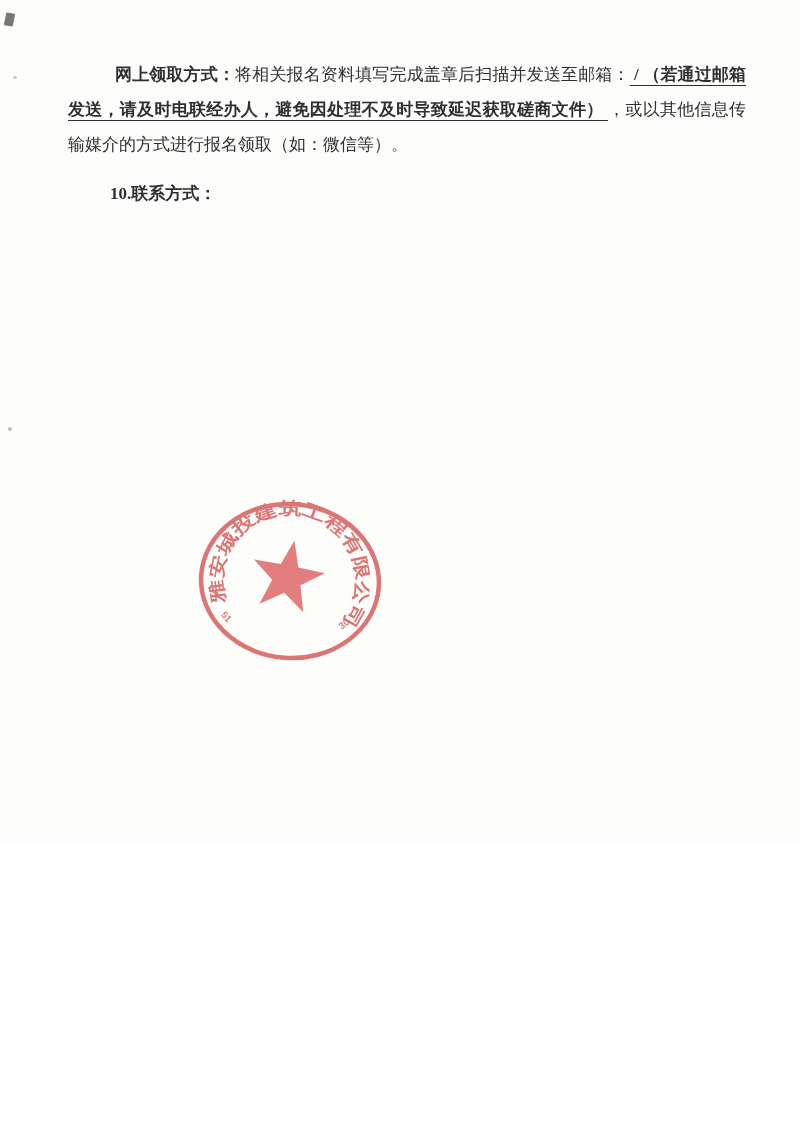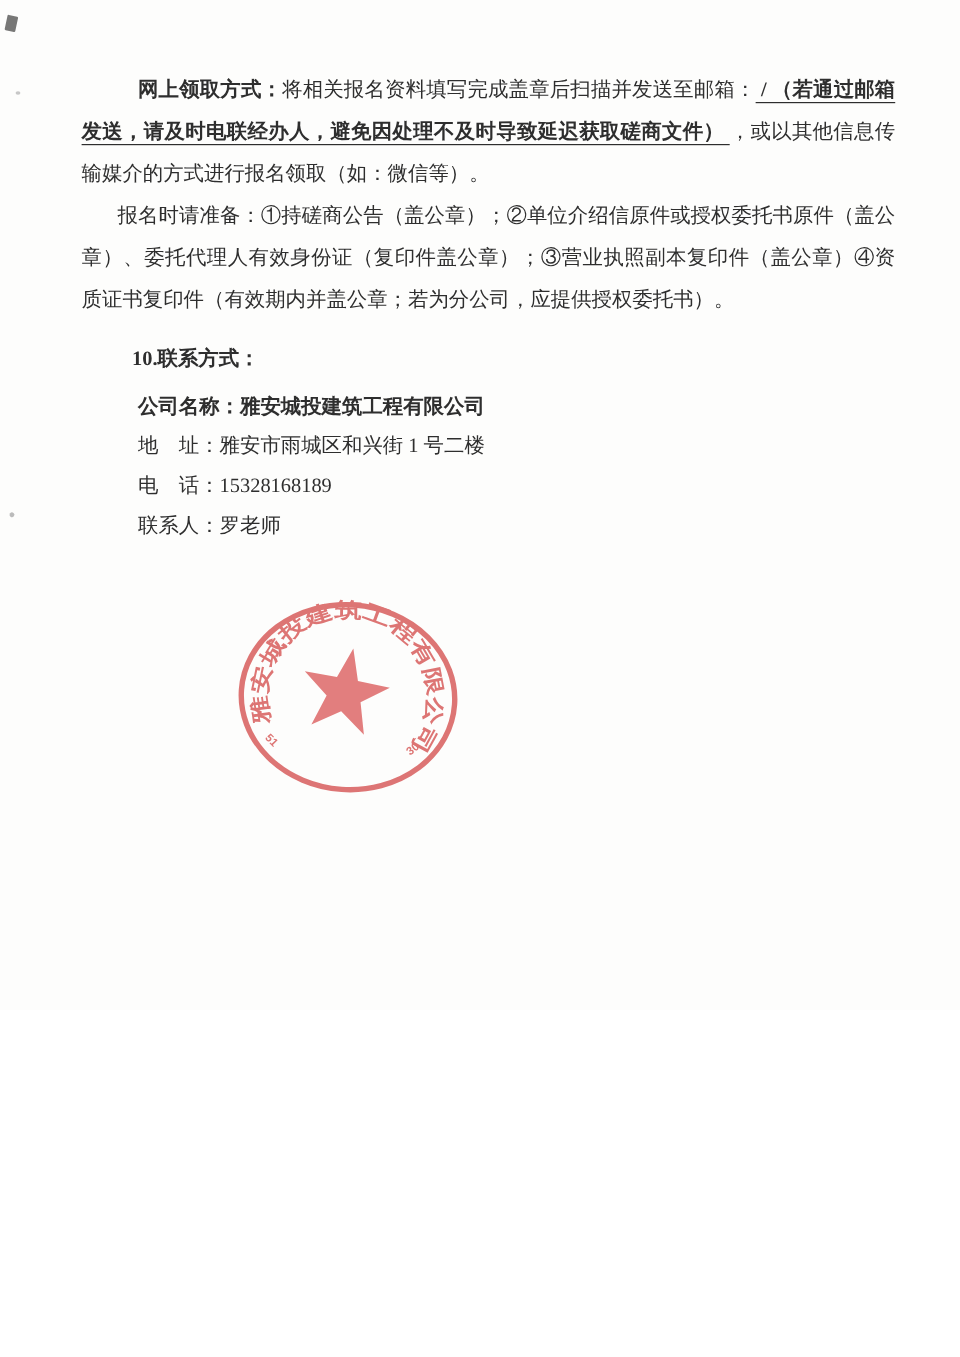--- a/index.html
+++ b/index.html
@@ -72,31 +72,24 @@
 
   <div class="content">
 
     <p class="para ind47"><span class="b">网上领取方式：</span><span>将相关报名资料填写完成盖章后扫描并发送至邮箱：</span><span class="b u">&nbsp;/&nbsp;（若通过邮箱发送，请及时电联经办人，避免因处理不及时导致延迟获取磋商文件）&nbsp;</span><span>，或以其他信息传输媒介的方式进行报名领取（如：微信等）。</span></p>
 
 
 
 
 
 
-    <p class="para ind30">报名时请准备：①持磋商公告（盖公章）；②单位介绍信原件或授权委托书原件（盖公章）、委托代理人有效身份证（复印件盖公章）；③营业执照副本复印件（盖公章）④资质证书复印件（有效期内并盖公章；若为分公司，应提供授权委托书）。</p>
 
 
     <p class="para ind42 b mt6">10.联系方式：</p>
 
-    <div class="contact-block">
-      <div class="contact-line b">公司名称：雅安城投建筑工程有限公司</div>
-      <div class="contact-line">地　址：雅安市雨城区和兴街 1 号二楼</div>
-      <div class="contact-line">电　话：15328168189</div>
-      <div class="contact-line">联系人：罗老师</div>
-    </div>
 
   </div>
 
   <svg class="seal" viewBox="0 0 194 170">
     <g transform="rotate(4 97 83)" opacity="0.78">
       <ellipse cx="97" cy="83" rx="89" ry="77" fill="none" stroke="#d6504f" stroke-width="4.5"></ellipse>
       <path id="sealNameArc" d="M 34.2 108.2 A 67 67 0 1 1 152.3 120.2" fill="none"></path>
       <text font-family="Liberation Sans, DejaVu Sans, sans-serif" font-size="17.5" font-weight="bold" fill="#d6504f">
         <textPath href="#sealNameArc" startOffset="0" textLength="276" lengthAdjust="spacingAndGlyphs">雅安城投建筑工程有限公司</textPath>
       </text>

